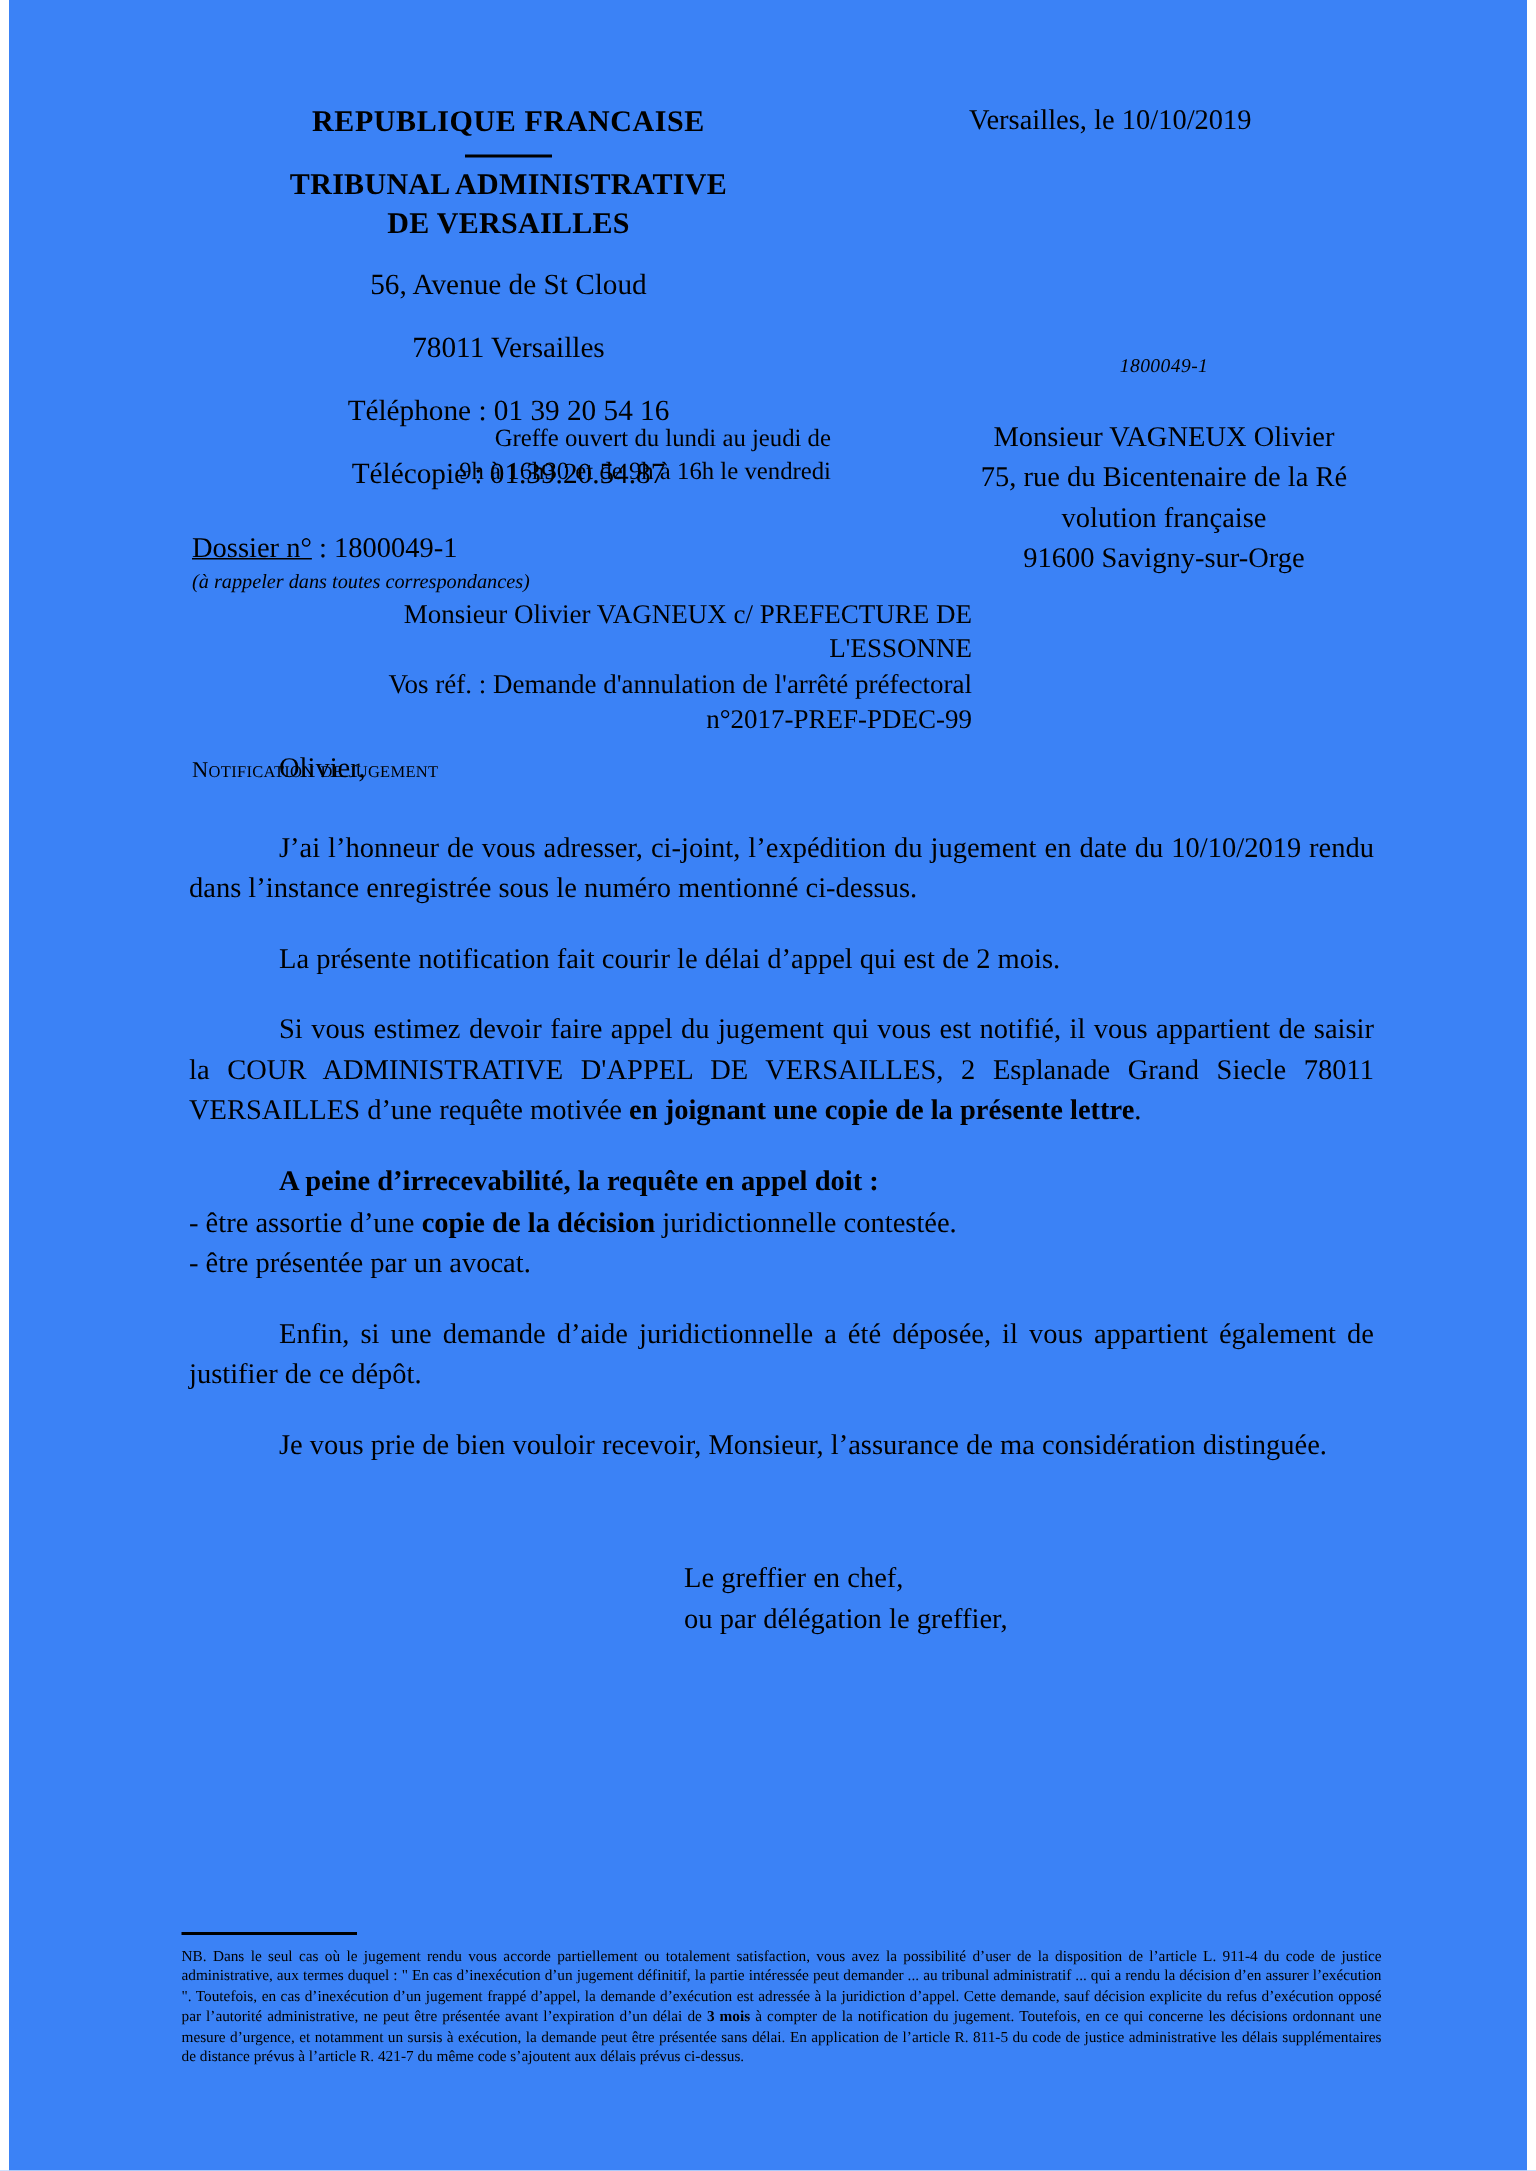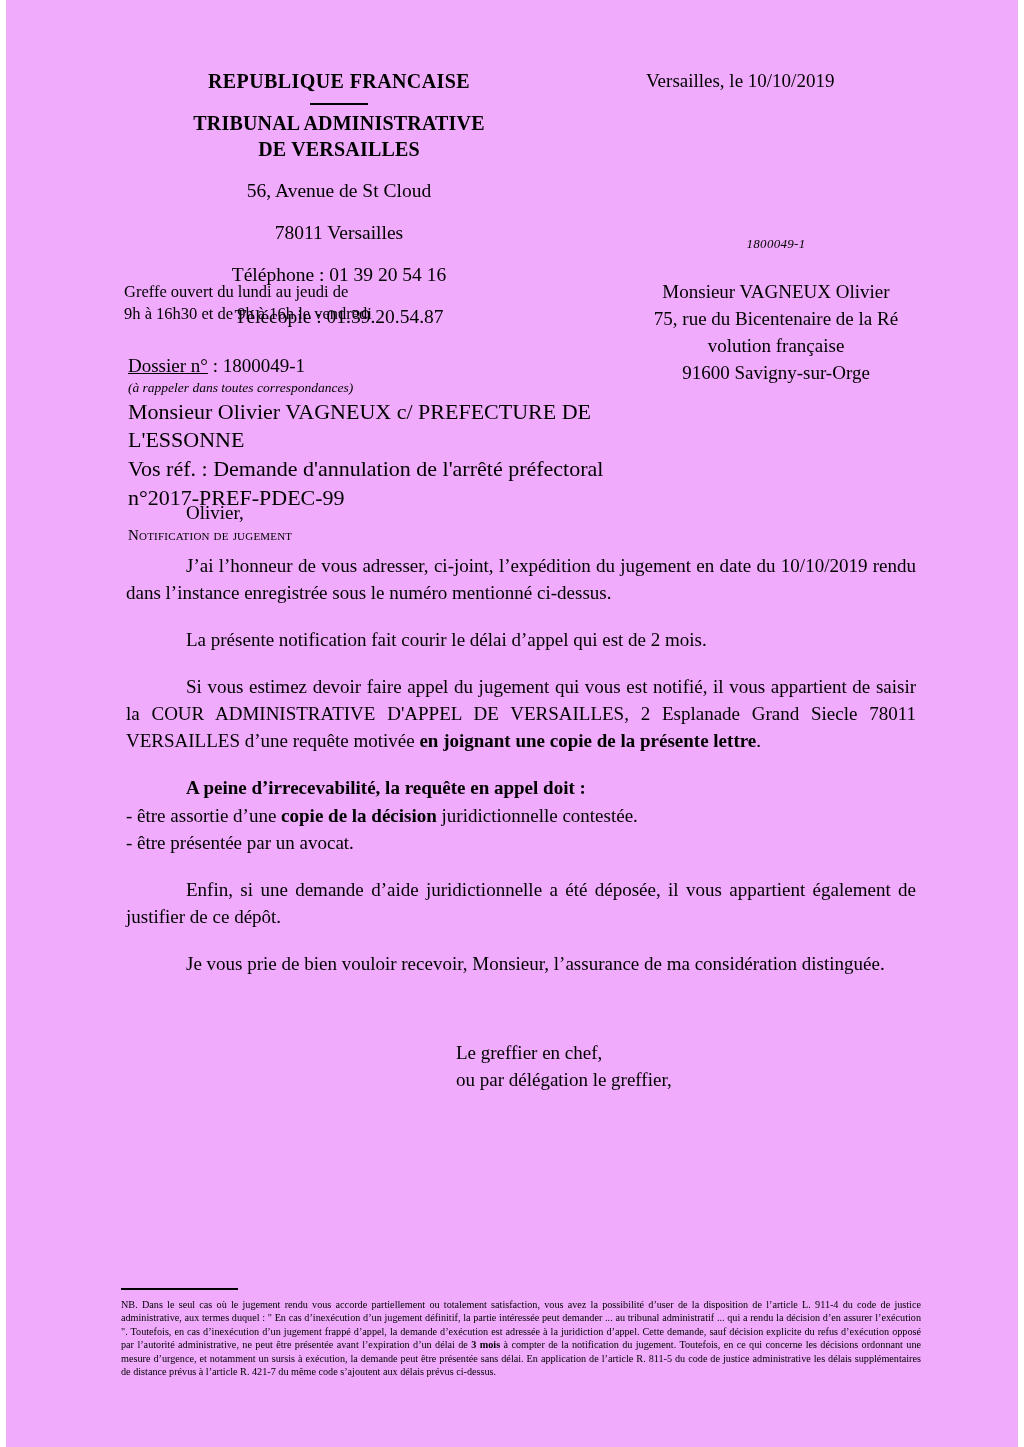--- a/index.html
+++ b/index.html
@@ -10,21 +10,21 @@
   }
   body {
     font-family: "Liberation Serif", "DejaVu Serif", serif;
     color: #000000;
   }
   .page {
     position: relative;
     width: 1012px;
     height: 1447px;
     margin: 0 auto;
-    background: #f0abfc;
+    background: #3b82f6;
     overflow: hidden;
   }
 
   
   .header-left {
     position: absolute;
     left: 118px;
     top: 68px;
     width: 430px;
     text-align: center;
@@ -52,21 +52,21 @@
     font-size: 19.5px;
     line-height: 1.33;
     margin-top: 16px;
   }
 
   .greffe {
     position: absolute;
     left: 118px;
     top: 281px;
     width: 430px;
-    text-align: left;
+    text-align: right;
     font-size: 16.5px;
     line-height: 1.35;
   }
 
   
   .date-line {
     position: absolute;
     left: 640px;
     top: 70px;
     font-size: 19px;
@@ -108,23 +108,24 @@
   .dossier-head .lbl {
     text-decoration: underline;
   }
   .dossier-note {
     font-style: italic;
     font-size: 13.5px;
     line-height: 1.2;
     margin-top: 1px;
   }
   .dossier-body {
-    font-size: 22px;
+    font-size: 18px;
     line-height: 1.30;
     margin-top: 2px;
+    text-align: right;
   }
   .notif-title {
     font-weight: normal;
     font-size: 15px;
     font-variant: small-caps;
     letter-spacing: 0.2px;
     margin-top: 14px;
   }
 
   

